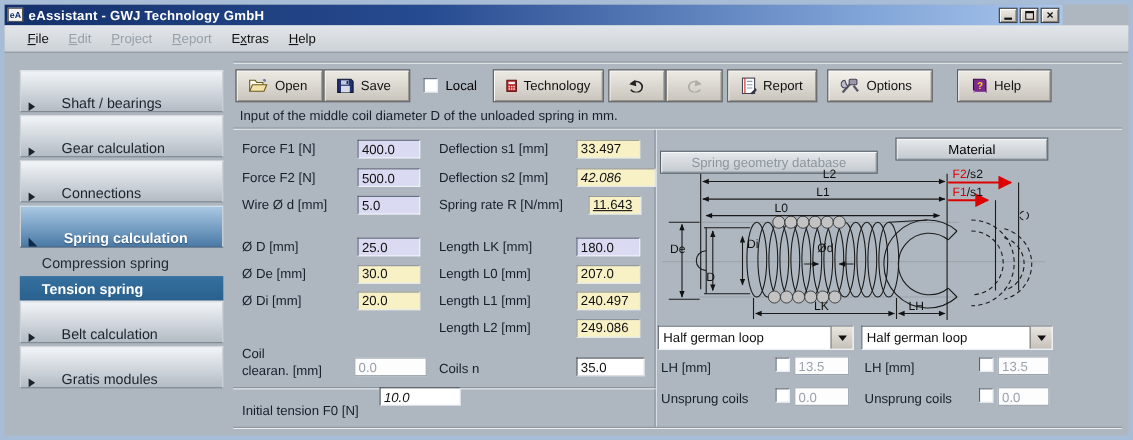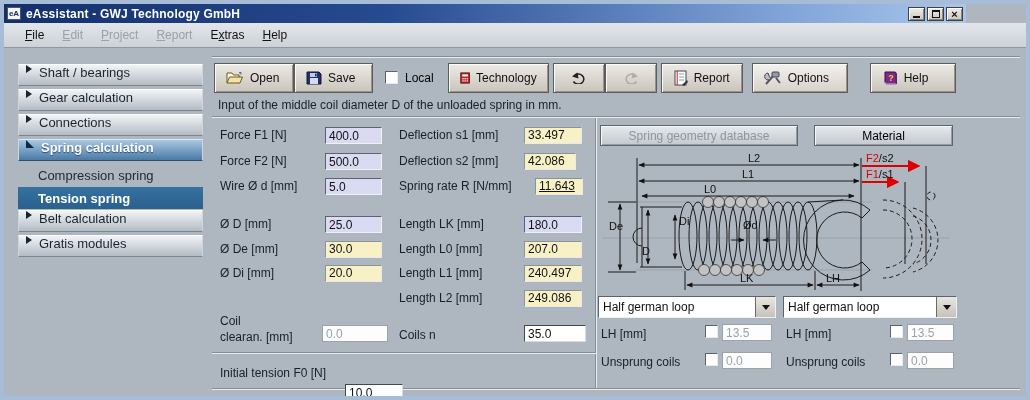--- a/index.html
+++ b/index.html
@@ -31,22 +31,22 @@
   .menubar { position:absolute; left:0; top:19px; width:1022px; height:25px;
     background:linear-gradient(#e2e6ea,#cdd2d8); border-bottom:1px solid #8f979f;
     display:flex; align-items:center; padding-left:12px; font-size:12px; color:#111; }
   .menu-item { padding:4px 9px; }
   .menu-item.disabled { color:#98a0a8; }
   .menu-item .key { text-decoration:underline; }
 
   
   .sidebar { position:absolute; left:4px; top:48px; width:205px; height:338px;
     padding:12px 10px 0 10px; font-size:13px; }
-  .nav-header { height:22px; margin-bottom:3px; display:flex; align-items:flex-start;
-    padding-left:7px; gap:7px; color:#1b242d;
+  .nav-header { height:38px; margin-bottom:3px; display:flex; align-items:flex-end;
+    padding-left:7px; gap:24px; color:#1b242d;
     background:linear-gradient(#f1f4f7,#b3bbc4);
     border:1px solid #cfd5db; border-top-color:#fdfdfd; border-bottom-color:#7d858d; }
   .nav-header.expanded { color:#fff; font-weight:bold;
     background:linear-gradient(#a9c8e2,#4a7aa6);
     border-top-color:#d8e8f6; border-bottom-color:#2e5071; text-shadow:0 1px 1px #2e5071; }
   .tri-r { width:0; height:0; border-left:6px solid #1b242d;
     border-top:4px solid transparent; border-bottom:4px solid transparent; flex:none; }
   .tri-exp { width:0; height:0; border-bottom:8px solid #0d2b49;
     border-right:8px solid transparent; flex:none; }
   .nav-sub { height:22px; margin-bottom:1px; display:flex; align-items:center;
@@ -82,21 +82,21 @@
   .out-yel { background:#f8f1c6; border:1px solid; border-color:#8a929a #e6eaee #e6eaee #8a929a; }
   .inp-white { background:#fff; border:1px solid; border-color:#3f4750 #d8dce0 #d8dce0 #3f4750; }
   .inp-dis { background:#fdfdfd; color:#9aa2ab; border:1px solid #9aa2ab; }
   input.fbox { outline:none; font-family:"Liberation Sans",sans-serif; }
 
   
   .rbtn { position:absolute; height:21px; font-size:12px; display:flex; align-items:center;
     justify-content:center; background:linear-gradient(#e6e9ec,#c3c9cf);
     border:1px solid #5c646c; box-shadow:inset 1px 1px 0 #f6f8fa, inset -1px -1px 0 #949ca4;
     cursor:default; }
-  .rbtn.disabled { color:#8d959d; }
+  .rbtn.disabled { color:#8d959d;margin-top:12px; }
   .combo { position:absolute; height:22px; display:flex;
     border:1px solid; border-color:#5a6470 #eef2f6 #eef2f6 #5a6470; background:#fff; }
   .combo-text { flex:1; font-size:12px; line-height:20px; padding-left:4px; color:#111;
     white-space:nowrap; overflow:hidden; }
   .combo-btn { width:20px; flex:none; background:linear-gradient(#e9e6e0,#c6c2ba);
     border-left:1px solid #6a6a6a; display:flex; align-items:center; justify-content:center; }
   .tri-dn { width:0; height:0; border-top:5px solid #111;
     border-left:4px solid transparent; border-right:4px solid transparent; }
   .rp-label { position:absolute; font-size:12px; color:#15202b; line-height:16px; }
   .rp-cb { position:absolute; }
@@ -261,40 +261,40 @@
   <div class="flabel" style="left:216px; top:212px;">Ø D [mm]</div>
   <input class="fbox inp-lav" style="left: 321px; top: 212px; width: 57px;" value="25.0">
   <div class="flabel" style="left:216px; top:237px;">Ø De [mm]</div>
   <div class="fbox out-yel" style="left:321px; top:237px; width:57px;">30.0</div>
   <div class="flabel" style="left:216px; top:261px;">Ø Di [mm]</div>
   <div class="fbox out-yel" style="left:321px; top:261px; width:57px;">20.0</div>
 
   <div class="flabel" style="left:395px; top:123px;">Deflection s1 [mm]</div>
   <div class="fbox out-yel" style="left:520px; top:123px; width:58px;">33.497</div>
   <div class="flabel" style="left:395px; top:149px;">Deflection s2 [mm]</div>
-  <div class="fbox out-yel" style="left:520px; top:149px; width:52px;">42.086</div>
+  <div class="fbox out-yel" style="left:520px; top:149px; width:72px;font-style:italic;">42.086</div>
   <div class="flabel" style="left:395px; top:174px;">Spring rate R [N/mm]</div>
   <div class="fbox out-yel" style="left:531px; top:174px; width:48px;text-decoration:underline;">11.643</div>
   <div class="flabel" style="left:395px; top:212px;">Length LK [mm]</div>
   <input class="fbox inp-lav" style="left: 520px; top: 212px; width: 58px;" value="180.0">
   <div class="flabel" style="left:395px; top:237px;">Length L0 [mm]</div>
   <div class="fbox out-yel" style="left:520px; top:237px; width:58px;">207.0</div>
   <div class="flabel" style="left:395px; top:261px;">Length L1 [mm]</div>
   <div class="fbox out-yel" style="left:520px; top:261px; width:58px;">240.497</div>
   <div class="flabel" style="left:395px; top:286px;">Length L2 [mm]</div>
   <div class="fbox out-yel" style="left:520px; top:286px; width:58px;">249.086</div>
 
   <div class="flabel" style="left:216px; top:309px;">Coil</div>
   <div class="flabel" style="left:216px; top:325px;">clearan. [mm]</div>
   <input class="fbox inp-dis" style="left: 318px; top: 321px; width: 66px;" disabled="" value="0.0">
   <div class="flabel" style="left:395px; top:323px;">Coils n</div>
   <input class="fbox inp-white" style="left: 520px; top: 321px; width: 62px;" value="35.0">
   <div class="groove-h" style="left:208px; top:348px; width:384px;"></div>
   <div class="flabel" style="left:216px; top:361px;">Initial tension F0 [N]</div>
-  <input class="fbox inp-white" style="left: 341px; top: 380px; width: 58px;" value="10.0">
+  <input class="fbox inp-white" style="left: 341px; top: 348px; width: 74px; font-style: italic;" value="10.0">
 
   <div class="rbtn disabled" style="left:596px; top:121px; width:198px;">Spring geometry database</div>
   <div class="rbtn" style="left:810px; top:121px; width:139px;">Material</div>
 
   <svg class="diagram" width="424" height="144" viewBox="0 0 424 144">
     <defs>
       <marker id="mb" viewBox="0 0 10 10" refX="9" refY="5" markerWidth="8" markerHeight="6" orient="auto-start-reverse">
         <path d="M0 1 L10 5 L0 9 z" fill="#111"></path>
       </marker>
       <marker id="mr" viewBox="0 0 10 10" refX="9" refY="5" markerWidth="7" markerHeight="7" orient="auto">

